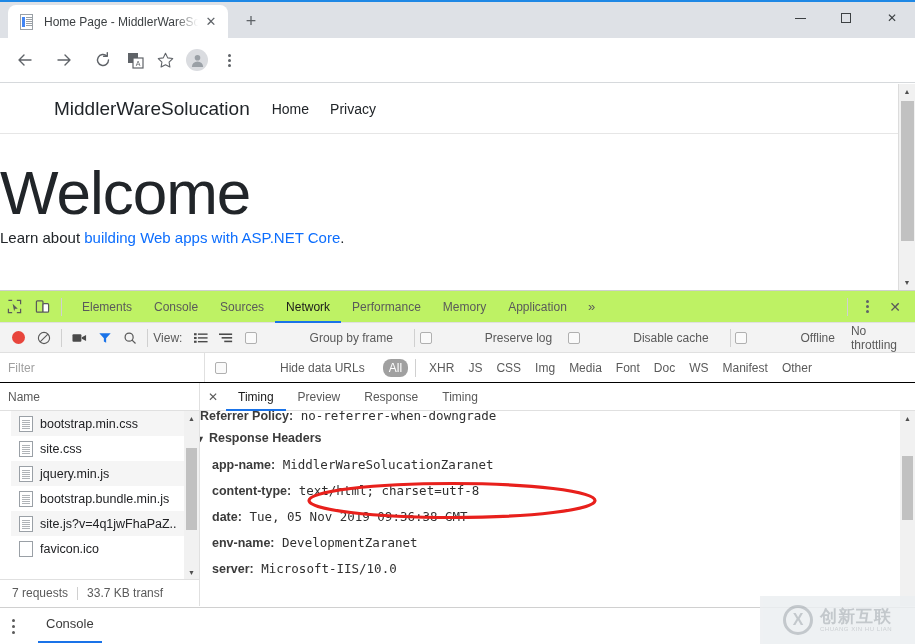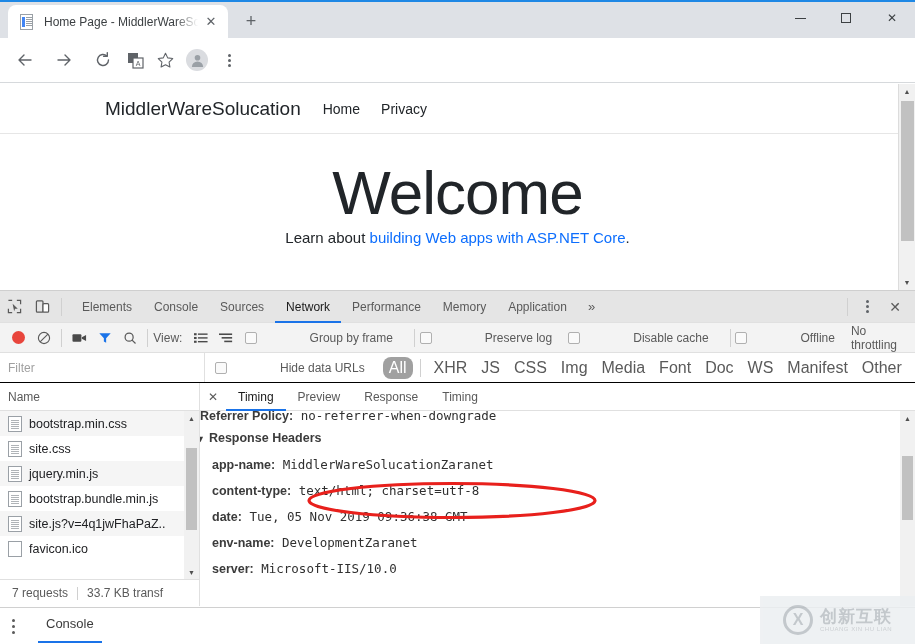--- a/index.html
+++ b/index.html
@@ -104,26 +104,26 @@
   .kebab { display: flex; flex-direction: column; gap: 2px; align-items: center; }
   .kebab i { width: 3px; height: 3px; border-radius: 50%; background: #5f6368; display: block; }
 
   
   .viewport {
     position: absolute; left: 0; top: 84px; width: 915px; height: 206px;
     background: #fff; overflow: hidden;
   }
   .page-nav {
     height: 50px; display: flex; align-items: center;
-    padding-left: 105px; border-bottom: 1px solid #e6e6e6;
+    padding-left: 54px; border-bottom: 1px solid #e6e6e6;
     background: #fff;
   }
   .brand { font-size: 19px; color: #212529; margin-right: 22px; }
   .navlink { font-size: 14px; color: #212529; margin-right: 21px; }
-  .page-body { padding-top: 26px; text-align: center; }
+  .page-body { padding-top: 26px; }
   .welcome {
     font-size: 62px; font-weight: 300; color: #212529; line-height: 1.05;
     letter-spacing: -1px;
   }
   .lead { font-size: 15px; color: #212529; margin-top: 4px; }
   .lead a { color: #0d6efd; text-decoration: none; }
 
   .page-scroll {
     position: absolute; right: 0; top: 84px; width: 17px; height: 206px;
     background: #f1f1f1; border-left: 1px solid #dcdcdc;
@@ -138,21 +138,21 @@
   }
 
   
   .devtools {
     position: absolute; left: 0; top: 290px; width: 915px; height: 354px;
     background: #fff; border-top: 1px solid #cfcfcf;
     font-size: 12px; color: #5a5a5a;
   }
   .dt-row1 {
     height: 32px; display: flex; align-items: center;
-    border-bottom: 1px solid #e0e0e0; background: #e5e5e5;
+    border-bottom: 1px solid #e0e0e0; background: #bef264;
   }
   .dt-iconbtn {
     width: 28px; height: 28px; display: flex; align-items: center; justify-content: center;
   }
   .vsep { width: 1px; height: 18px; background: #d0d0d0; margin: 0 5px; }
   .dt-tabs { display: flex; align-items: center; height: 32px; margin-left: 4px; }
   .dt-tab {
     padding: 0 11px; height: 32px; line-height: 32px;
     font-size: 12px; color: #5a5a5a; white-space: nowrap;
   }
@@ -175,33 +175,33 @@
   .dt-row3 {
     height: 30px; display: flex; align-items: center;
     border-bottom: 1px solid #000000; background: #fff;
   }
   .filterbox {
     width: 205px; height: 29px; display: flex; align-items: center;
     padding-left: 8px; border-right: 1px solid #e0e0e0;
     color: #a0a0a0; font-size: 12px;
   }
   .ftypes { display: flex; align-items: center; padding-left: 10px; gap: 2px; }
-  .ftype { padding: 2px 6px; border-radius: 8px; font-size: 16px; color: #5a5a5a; white-space: nowrap;}
+  .ftype { padding: 2px 6px; border-radius: 8px; font-size: 12px; color: #5a5a5a; white-space: nowrap;}
   .ftype.sel { background: #a0a0a0; color: #fff; }
 
   .dt-main { display: flex; height: 223px; }
   .namecol {
     width: 200px; border-right: 1px solid #e0e0e0; position: relative;
     display: flex; flex-direction: column;
   }
   .namehdr {
     height: 28px; line-height: 28px; padding-left: 8px;
     border-bottom: 1px solid #e0e0e0; font-size: 12px; color: #5a5a5a;
   }
-  .filelist { flex: 1 1 auto; overflow: hidden; position: relative; }
+  .filelist { flex: 1 1 auto; overflow: hidden; position: relative; padding-left: 11px; }
   .filerow {
     height: 25px; display: flex; align-items: center; padding-left: 8px;
     font-size: 12.5px; color: #202124; white-space: nowrap;
   }
   .filerow:nth-child(odd) { background: #f5f5f5; }
   .fileicon {
     width: 14px; height: 16px; flex: 0 0 14px; margin-right: 7px;
     border: 1px solid #9aa0a6; background: #fff; position: relative;
   }
   .fileicon.lines::after {

